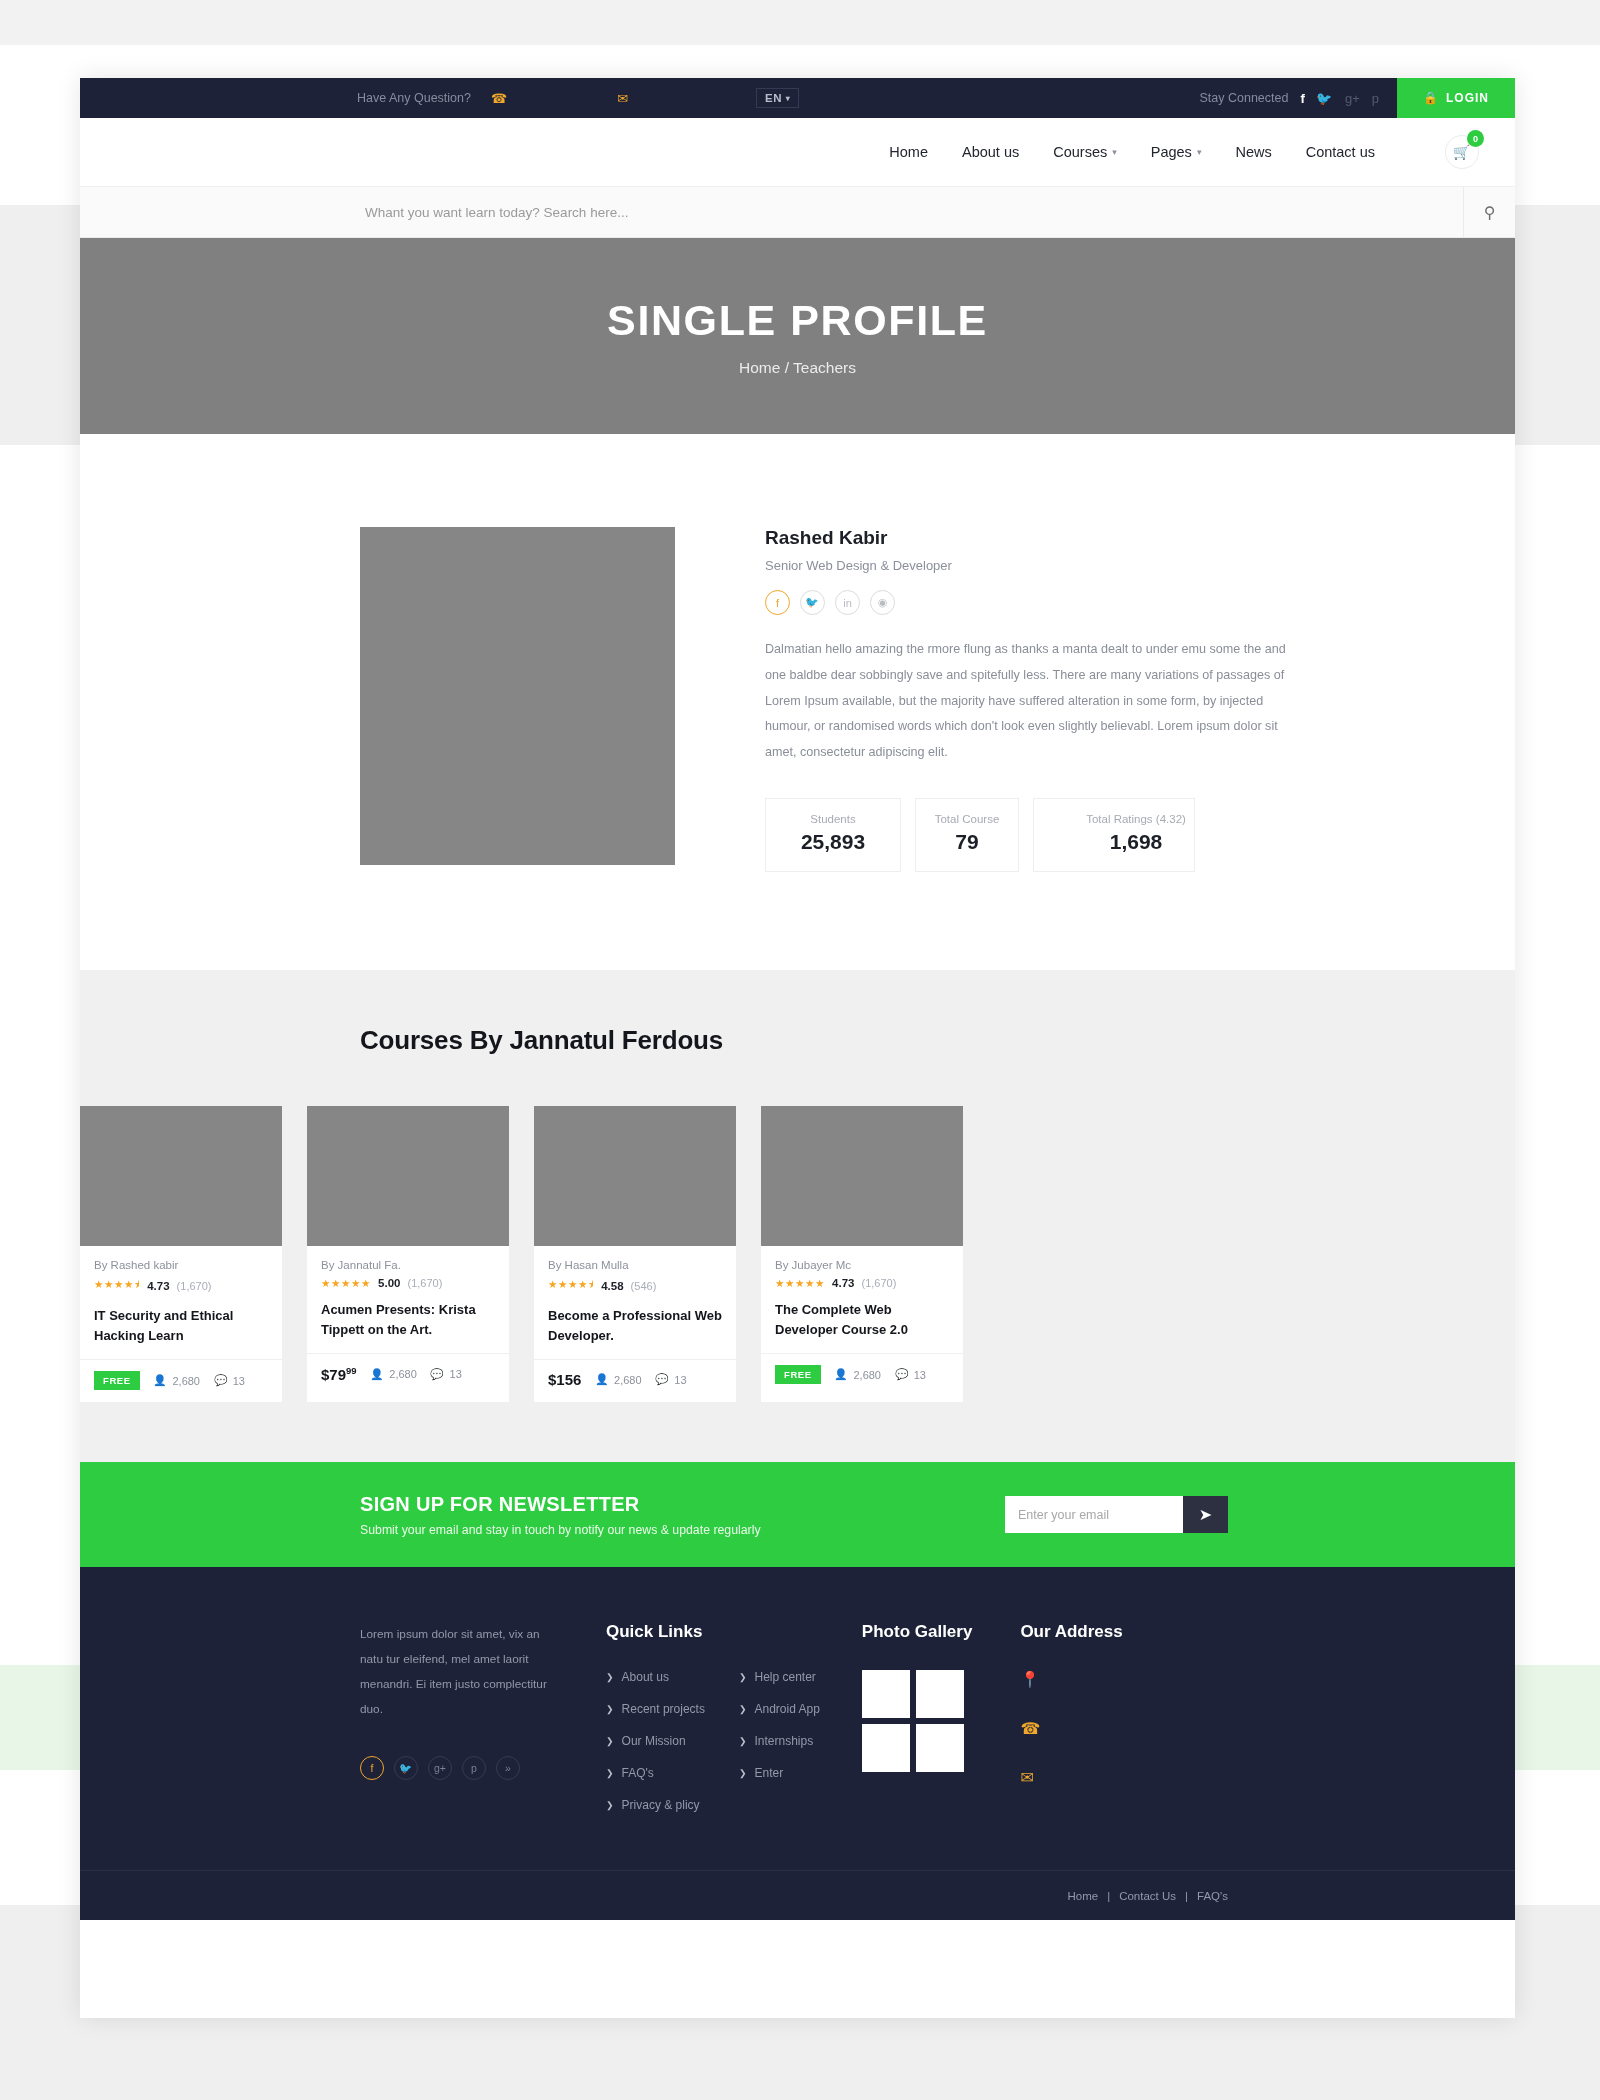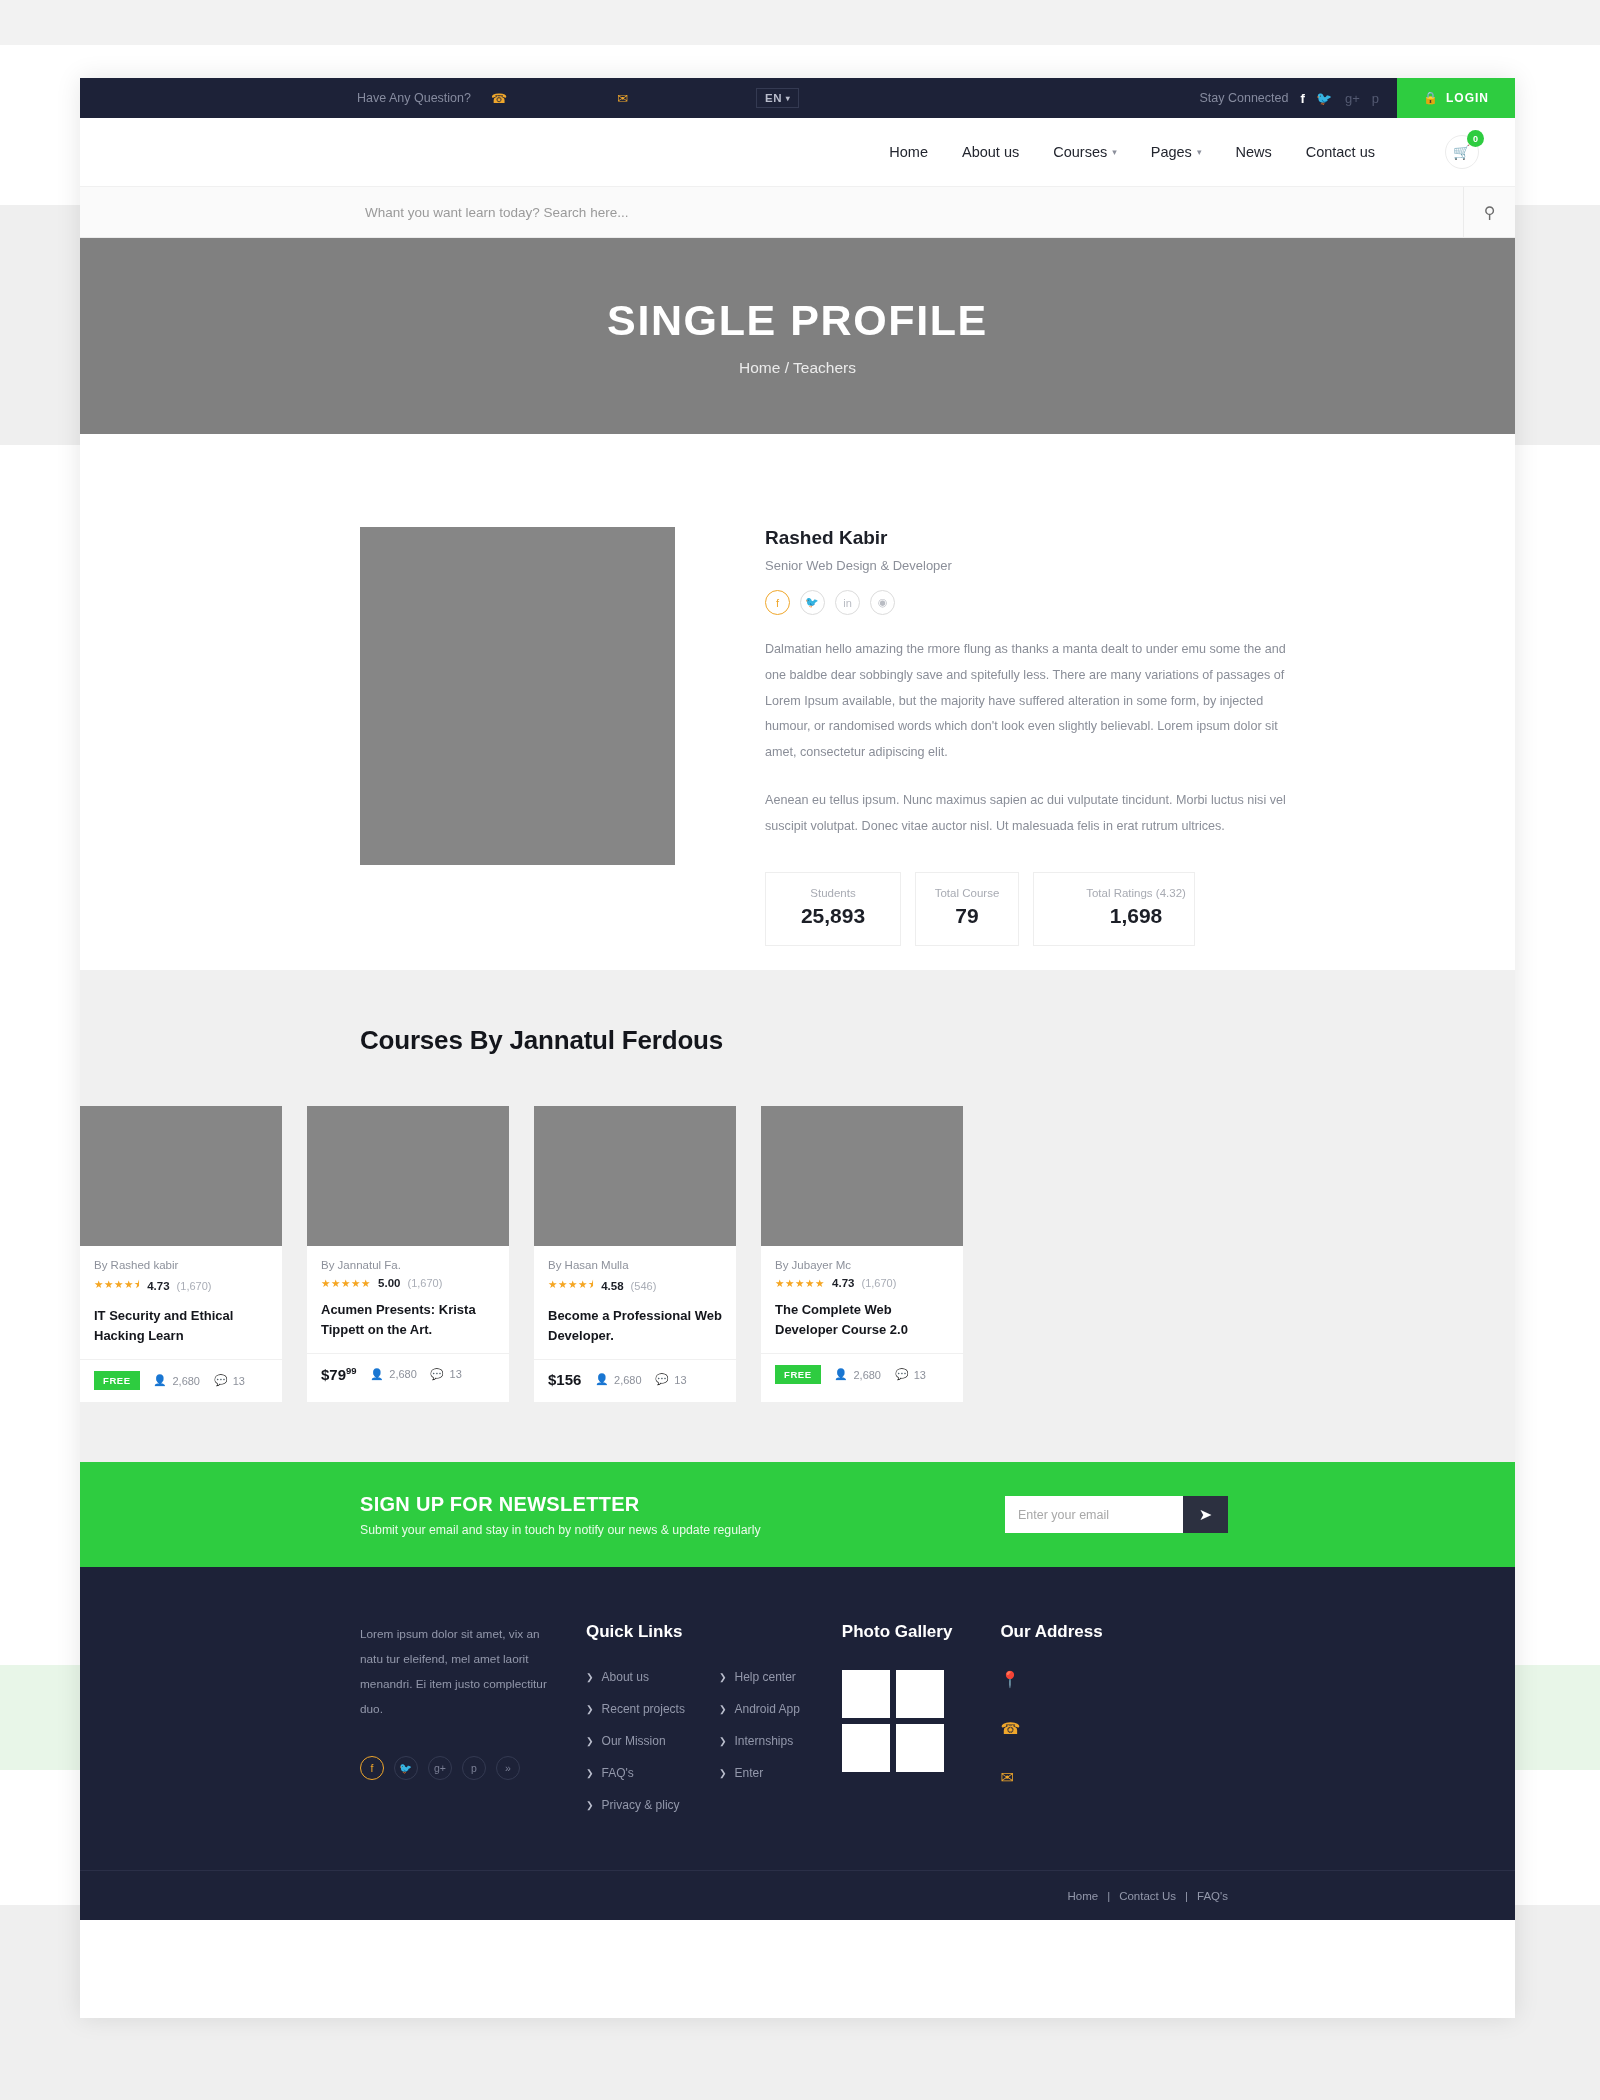--- a/index.html
+++ b/index.html
@@ -199,21 +199,21 @@
   .f-socials { display: flex; gap: 10px; margin-top: 35px; }
   .fs {
     width: 24px; height: 24px; border-radius: 50%; border: 1px solid #343a52;
     display: flex; align-items: center; justify-content: center;
     font-size: 10.5px; color: #7a7f95;
   }
   .fs.active { border-color: #f0a72b; color: #f0a72b; }
   .fcol-title {
     color: #fff; font-size: 17px; font-weight: bold; margin-bottom: 28px;
   }
-  .fc-links { margin-left: 36px; }
+  .fc-links { margin-left: 56px; }
   .links-grid { display: flex; gap: 34px; }
   .link-list li {
     list-style: none; display: flex; align-items: center; gap: 8px;
     font-size: 12px; color: #9398ab; margin-bottom: 18px;
   }
   .chev { color: #b9bdcc; font-size: 9px; }
   .fc-gallery { margin-left: 42px; }
   .gallery-grid {
     display: grid; grid-template-columns: 48px 48px; grid-template-rows: 48px 48px; gap: 6px;
   }
@@ -316,21 +316,20 @@
     <div class="pinfo">
       <div class="pname">Rashed Kabir</div>
       <div class="prole">Senior Web Design &amp; Developer</div>
       <div class="psocials">
         <div class="ps active">f</div>
         <div class="ps">🐦</div>
         <div class="ps">in</div>
         <div class="ps">◉</div>
       </div>
       <p class="pbio">Dalmatian hello amazing the rmore flung as thanks a manta dealt to under emu some the and one baldbe dear sobbingly save and spitefully less. There are many variations of passages of Lorem Ipsum available, but the majority have suffered alteration in some form, by injected humour, or randomised words which don't look even slightly believabl. Lorem ipsum dolor sit amet, consectetur adipiscing elit.</p>
-      <p class="pbio second">Aenean eu tellus ipsum. Nunc maximus sapien ac dui vulputate tincidunt. Morbi luctus nisi vel suscipit volutpat. Donec vitae auctor nisl. Ut malesuada felis in erat rutrum ultrices.</p>
       <div class="stats">
         <div class="stat w1">
           <div class="stat-label">Students</div>
           <div class="stat-value">25,893</div>
         </div>
         <div class="stat w2">
           <div class="stat-label">Total Course</div>
           <div class="stat-value">79</div>
         </div>
         <div class="stat w3">

